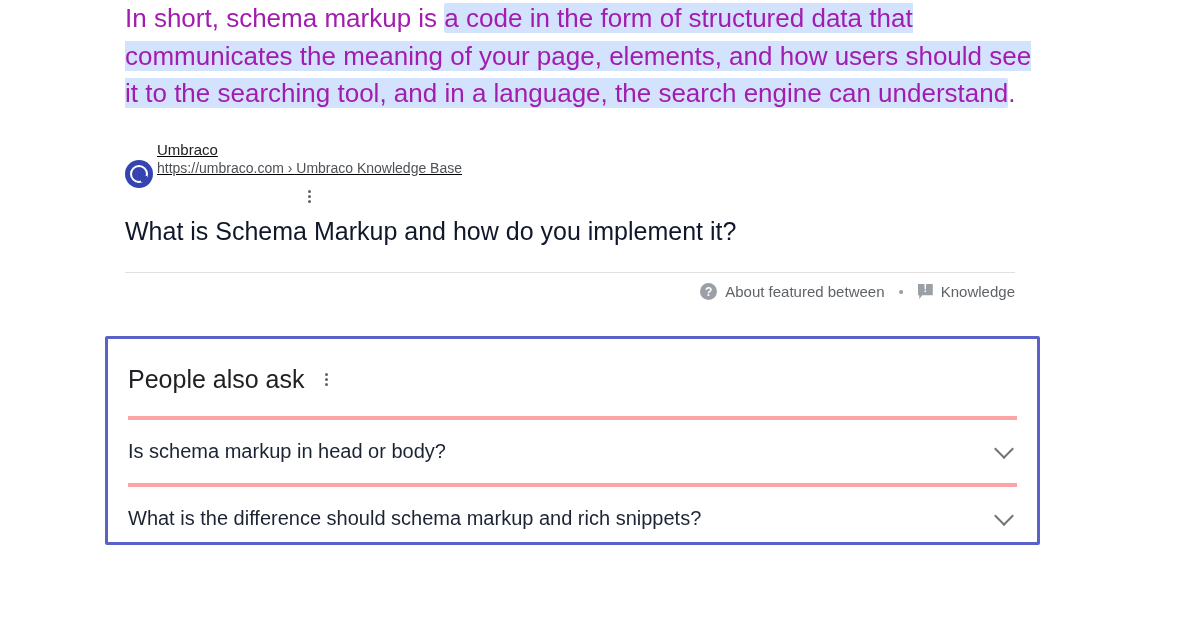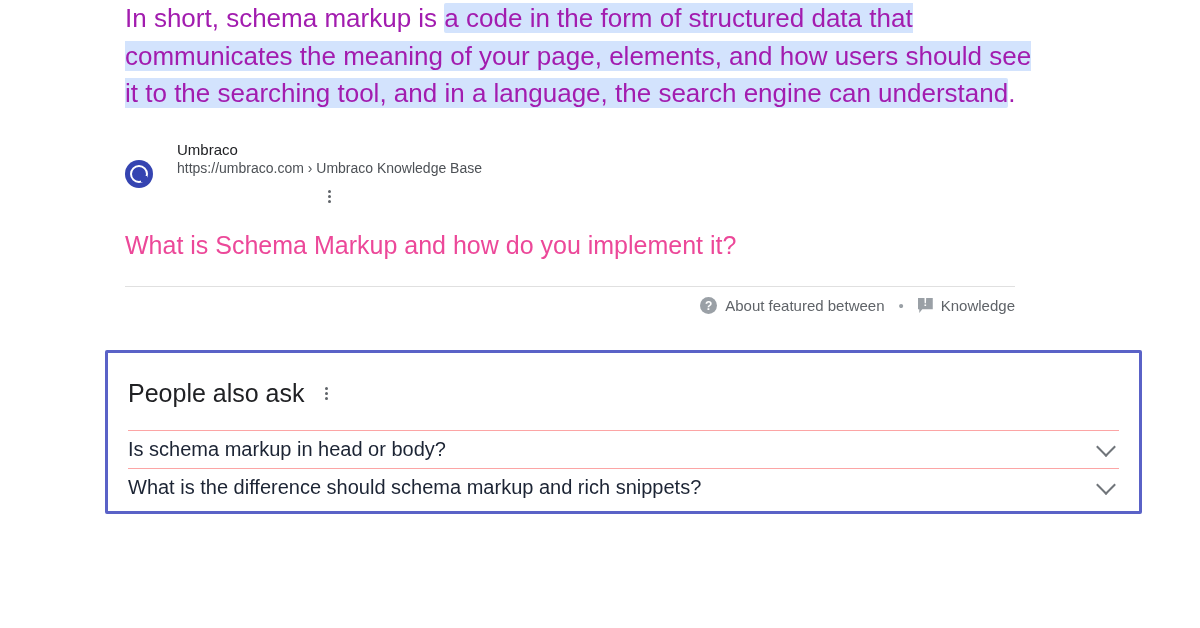--- a/index.html
+++ b/index.html
@@ -24,22 +24,23 @@
     font-family: Arial, sans-serif;
     font-weight: 400;
   }
   .highlight {
     background: #d3e3fd;
     border-radius: 2px;
   }
   .source-row {
     display: flex;
     align-items: center;
-    gap: 24px;
-    margin-bottom: 24px;
+    gap: 4px;
+    margin-bottom: 10px;
+    text-decoration: underline;
   }
   .favicon {
     width: 28px;
     height: 28px;
     border-radius: 50%;
     background: #3544b1;
     display: flex;
     align-items: center;
     justify-content: center;
     flex-shrink: 0;
@@ -84,21 +85,21 @@
     flex-direction: column;
     gap: 2px;
     cursor: pointer;
     padding: 4px;
   }
   .more-vert span {
     width: 3px; height: 3px; background:#5f6368; border-radius:50%;
   }
   .result-title {
     font-size: 25px;
-    color: #ec4899;
+    color: #0f172a;
     margin-bottom: 26px;
     cursor: pointer;
     display: inline-block;
     text-align: center;
   }
   .meta-row {
     border-top: 1px solid #e0e0e0;
     padding-top: 10px;
     display: flex;
     justify-content: flex-end;
@@ -126,39 +127,39 @@
     position:relative;
   }
   .feedback-icon::after{
     content:"!"; position:absolute; left:0; right:0; top:-2px;
     text-align:center; color:#fff; font-size:11px; font-weight:bold;
   }
   .dot-sep { color:#9aa0a6; }
   .paa-box {
     border: 3px solid #5a62c7;
     border-radius: 2px;
-    width: 1037px;
+    width: 935px;
     margin-left: -20px;
     padding: 26px 20px 0 20px;
   }
   .paa-header {
     display: flex;
     align-items: center;
     gap: 16px;
     margin-bottom: 22px;
   }
   .paa-title {
     font-size: 25px;
     color: #202124;
     font-weight: 400;
     font-family: 'Google Sans', Arial, sans-serif;
   }
   .paa-item {
-    border-top: 1px solid #fca5a5;
-    padding: 7px 0;
+    border-top: 4px solid #fca5a5;
+    padding: 20px 0;
     display: flex;
     justify-content: space-between;
     align-items: center;
     font-size: 20px;
     color: #1c2434;
     cursor: pointer;
   }
   .paa-item:last-child { padding-bottom: 12px; }
   .chevron {
     width: 14px; height: 14px;

